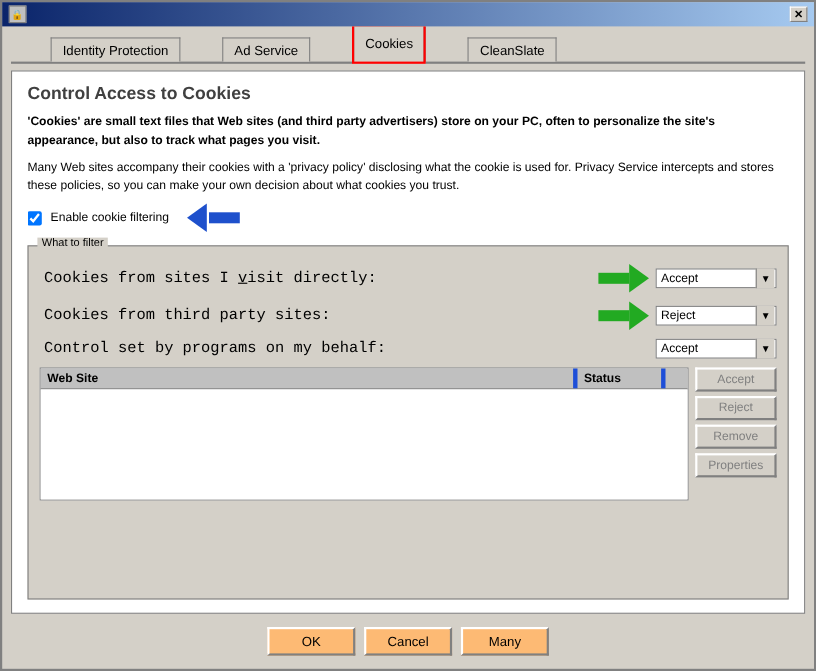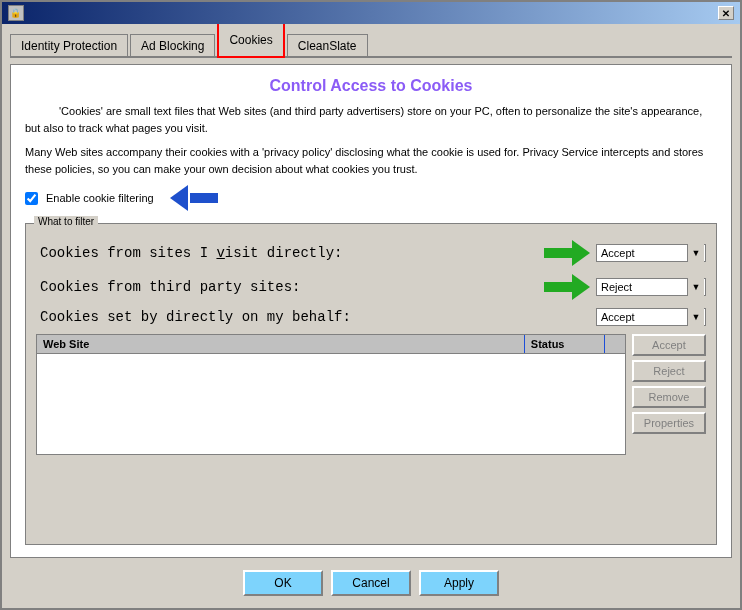--- a/index.html
+++ b/index.html
@@ -82,20 +82,21 @@
       background: #d4d0c8;
       border: 1px solid #808080;
       border-bottom: none;
       margin-right: 2px;
       cursor: pointer;
       font-size: 12px;
       height: 22px;
       display: flex;
       align-items: center;
       position: relative;
+      margin-left: 36px;
     }
     .tab.active {
       background: #d4d0c8;
       border: 2px solid #808080;
       border-bottom: 2px solid #d4d0c8;
       margin-bottom: -2px;
       height: 36px;
       z-index: 1;
       outline: 2px solid #ff0000;
       outline-offset: -2px;
@@ -107,31 +108,29 @@
       border: 1px solid #808080;
       padding: 12px 14px;
       display: flex;
       flex-direction: column;
       gap: 8px;
       overflow: hidden;
     }
     .section-title {
       font-size: 16px;
       font-weight: bold;
-      color: #8b5cf6;
-      text-align: center;
+      color: #404040;
     }
     .description {
       font-size: 11px;
       line-height: 1.5;
       color: #000;
     }
     .description-bold {
-      font-weight: normal;
-      margin-left: 34px;
+      font-weight: bold;
     }
     .checkbox-row {
       display: flex;
       align-items: center;
       gap: 8px;
     }
 
     
     .filter-group {
       border: 1px solid #808080;
@@ -209,21 +208,21 @@
     }
     .table-header {
       display: flex;
       background: #c0c0c0;
       border-bottom: 1px solid #808080;
     }
     .th {
       padding: 3px 6px;
       font-size: 11px;
       font-weight: bold;
-      border-right: 1px solid #1d4ed8;
+      border-right: 4px solid #1d4ed8;
     }
     .th-site { flex: 1; }
     .th-status { width: 80px; }
     .th-extra { width: 20px; border-right: none; }
     .table-body {
       height: 100px;
       background: #ffffff;
     }
     
     .side-buttons {
@@ -253,21 +252,21 @@
       color: #808080;
     }
     .bottom-bar {
       display: flex;
       justify-content: center;
       gap: 8px;
       padding: 6px 0 4px 0;
       flex-shrink: 0;
     }
     .bottom-btn {
-      background: #7dd3fc;
+      background: #fdba74;
       border-top: 2px solid #ffffff;
       border-left: 2px solid #ffffff;
       border-right: 2px solid #808080;
       border-bottom: 2px solid #808080;
       padding: 4px 0;
       font-size: 12px;
       font-family: Tahoma, sans-serif;
       cursor: pointer;
       width: 80px;
       text-align: center;
@@ -293,21 +292,21 @@
     <div class="close-btn">✕</div>
   </div>
 
   <div class="window-body">
 
     <div class="tab-bar">
       <div class="tab">
         <span>Identity Protection</span>
       </div>
       <div class="tab">
-        <span>Ad Blocking</span>
+        <span>Ad Service</span>
       </div>
       <div class="tab active">
         <span>Cookies</span>
       </div>
       <div class="tab">
         <span>CleanSlate</span>
       </div>
     </div>
 
     <div class="content-area">
@@ -367,21 +366,21 @@
                 <option>Accept</option>
                 <option selected="">Reject</option>
                 <option>Ask</option>
               </select>
             </div>
           </div>
         </div>
 
         <div class="filter-row">
           <div class="filter-label">
-            <span>Cookies set by directly on my behalf:</span>
+            <span>Control set by programs on my behalf:</span>
           </div>
           <div class="filter-controls">
             <div class="select-wrapper">
               <select class="win-select">
                 <option selected="">Accept</option>
                 <option>Reject</option>
                 <option>Ask</option>
               </select>
             </div>
           </div>
@@ -410,17 +409,17 @@
             <button class="win-btn">Properties</button>
           </div>
         </div>
 
       </div>
     </div>
 
     <div class="bottom-bar">
       <button class="bottom-btn">OK</button>
       <button class="bottom-btn">Cancel</button>
-      <button class="bottom-btn">Apply</button>
+      <button class="bottom-btn">Many</button>
     </div>
 
   </div>
 </div>
 
 </body></html>

